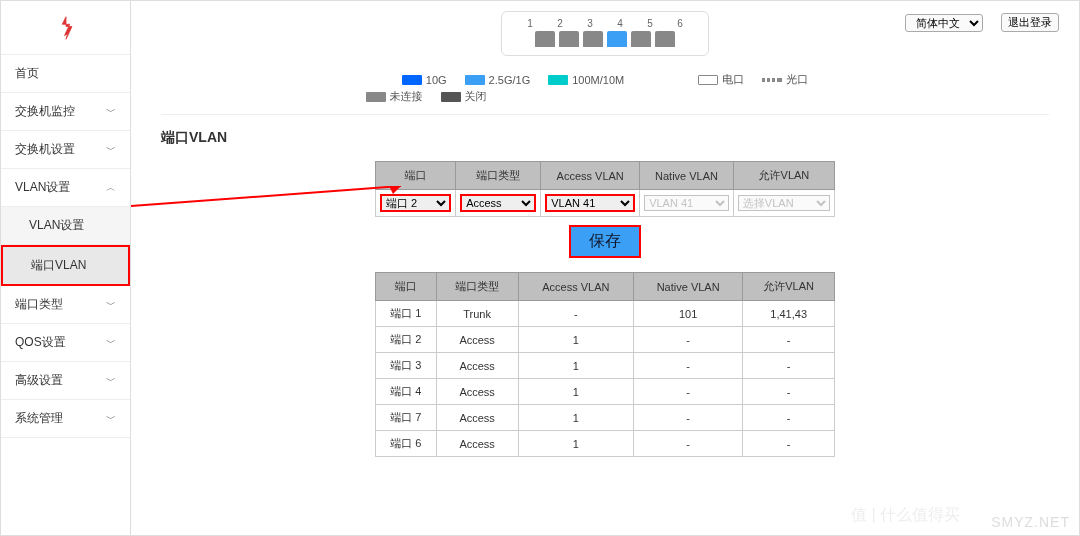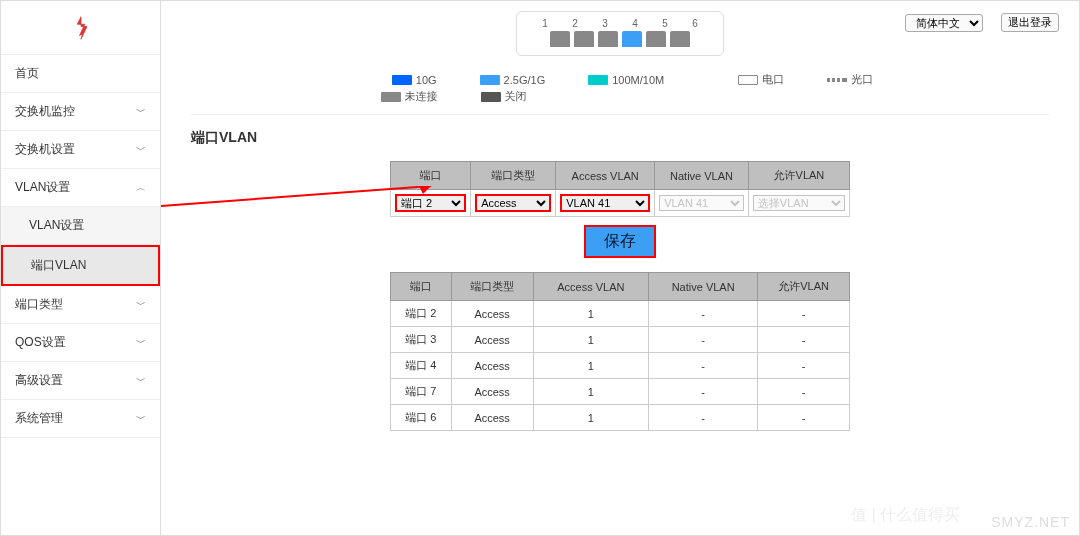--- a/index.html
+++ b/index.html
@@ -1,37 +1,37 @@
 <!DOCTYPE html>
 <html><head>
 <meta charset="utf-8">
 <style>
 * { box-sizing: border-box; margin: 0; padding: 0; }
 body { font-family: "Microsoft YaHei", Arial, sans-serif; font-size: 12px; color: #333; background: #fff; width: 1080px; height: 536px; overflow: hidden; position: relative; }
 .container { display: flex; height: 100%; border: 1px solid #ddd; }
-.sidebar { width: 160px; border-right: 1px solid #ddd; display: flex; flex-direction: column; }
+.sidebar { width: 130px; border-right: 1px solid #ddd; display: flex; flex-direction: column; }
 .logo { height: 54px; display: flex; align-items: center; justify-content: center; border-bottom: 1px solid #eee; }
 .logo svg { width: 30px; height: 30px; }
 .menu-item { padding: 10px 14px; border-bottom: 1px solid #eee; display: flex; justify-content: space-between; align-items: center; cursor: pointer; font-size: 12px; }
 .menu-item.sub { padding-left: 28px; background: #f5f5f5; }
 .menu-item.active { background: #e8e8e8; border: 2px solid #ff0000; }
 .chev { font-size: 10px; color: #666; }
 .main { flex: 1; position: relative; }
 .topbar { display: flex; align-items: center; justify-content: center; padding: 10px 0; position: relative; }
 .port-panel { border: 1px solid #ddd; border-radius: 6px; padding: 6px 20px 8px; display: flex; flex-direction: column; align-items: center; }
 .port-nums { display: flex; gap: 14px; font-size: 10px; color: #666; margin-bottom: 2px; }
 .port-nums span { width: 16px; text-align: center; }
 .ports { display: flex; gap: 4px; }
 .port-icon { width: 20px; height: 16px; border-radius: 2px 2px 0 0; position: relative; }
 .port-icon.gray { background: #888; }
 .port-icon.blue { background: #3b9ff5; }
 .top-right { position: absolute; right: 20px; top: 12px; display: flex; gap: 18px; align-items: center; }
 .top-right select, .top-right button { font-size: 11px; padding: 1px 6px; border: 1px solid #aaa; background: #fafafa; border-radius: 3px; }
 .legend { display: flex; gap: 18px; justify-content: center; font-size: 11px; color: #555; padding: 6px 0 2px; flex-wrap: wrap; }
-.legend .grp { display: flex; align-items: center; gap: 4px; margin-left: 25px; }
+.legend .grp { display: flex; align-items: center; gap: 4px; }
 .swatch { width: 20px; height: 10px; display: inline-block; border-radius: 1px; }
 .sw-10g { background: #0066ff; }
 .sw-25g { background: #3b9ff5; }
 .sw-100m { background: #00cccc; }
 .sw-nolink { background: #888; }
 .sw-off { background: #555; }
 .sw-e { border: 1px solid #888; }
 .sw-o { position: relative; }
 .sw-o::before { content: ""; position: absolute; left: 0; top: 3px; width: 20px; height: 4px; background: linear-gradient(90deg,#888 0 3px,transparent 3px 5px,#888 5px 8px,transparent 8px 10px,#888 10px 13px,transparent 13px 15px,#888 15px 20px); }
 hr.sep { border: none; border-top: 1px solid #eee; margin: 8px 30px 0; }
@@ -190,20 +190,27 @@
           <tr>
         <th>端口</th>
         <th>端口类型</th>
         <th>Access VLAN</th>
         <th>Native VLAN</th>
         <th>允许VLAN</th>
       </tr>
         </thead>
       <tbody id="status-body">
           <tr>
+            <td>端口 1</td>
+            <td>Trunk</td>
+            <td>-</td>
+            <td>101</td>
+            <td>1,41,43</td>
+          </tr>
+          <tr>
             <td>端口 2</td>
             <td>Access</td>
             <td>1</td>
             <td>-</td>
             <td>-</td>
           </tr>
           <tr>
             <td>端口 3</td>
             <td>Access</td>
             <td>1</td>

